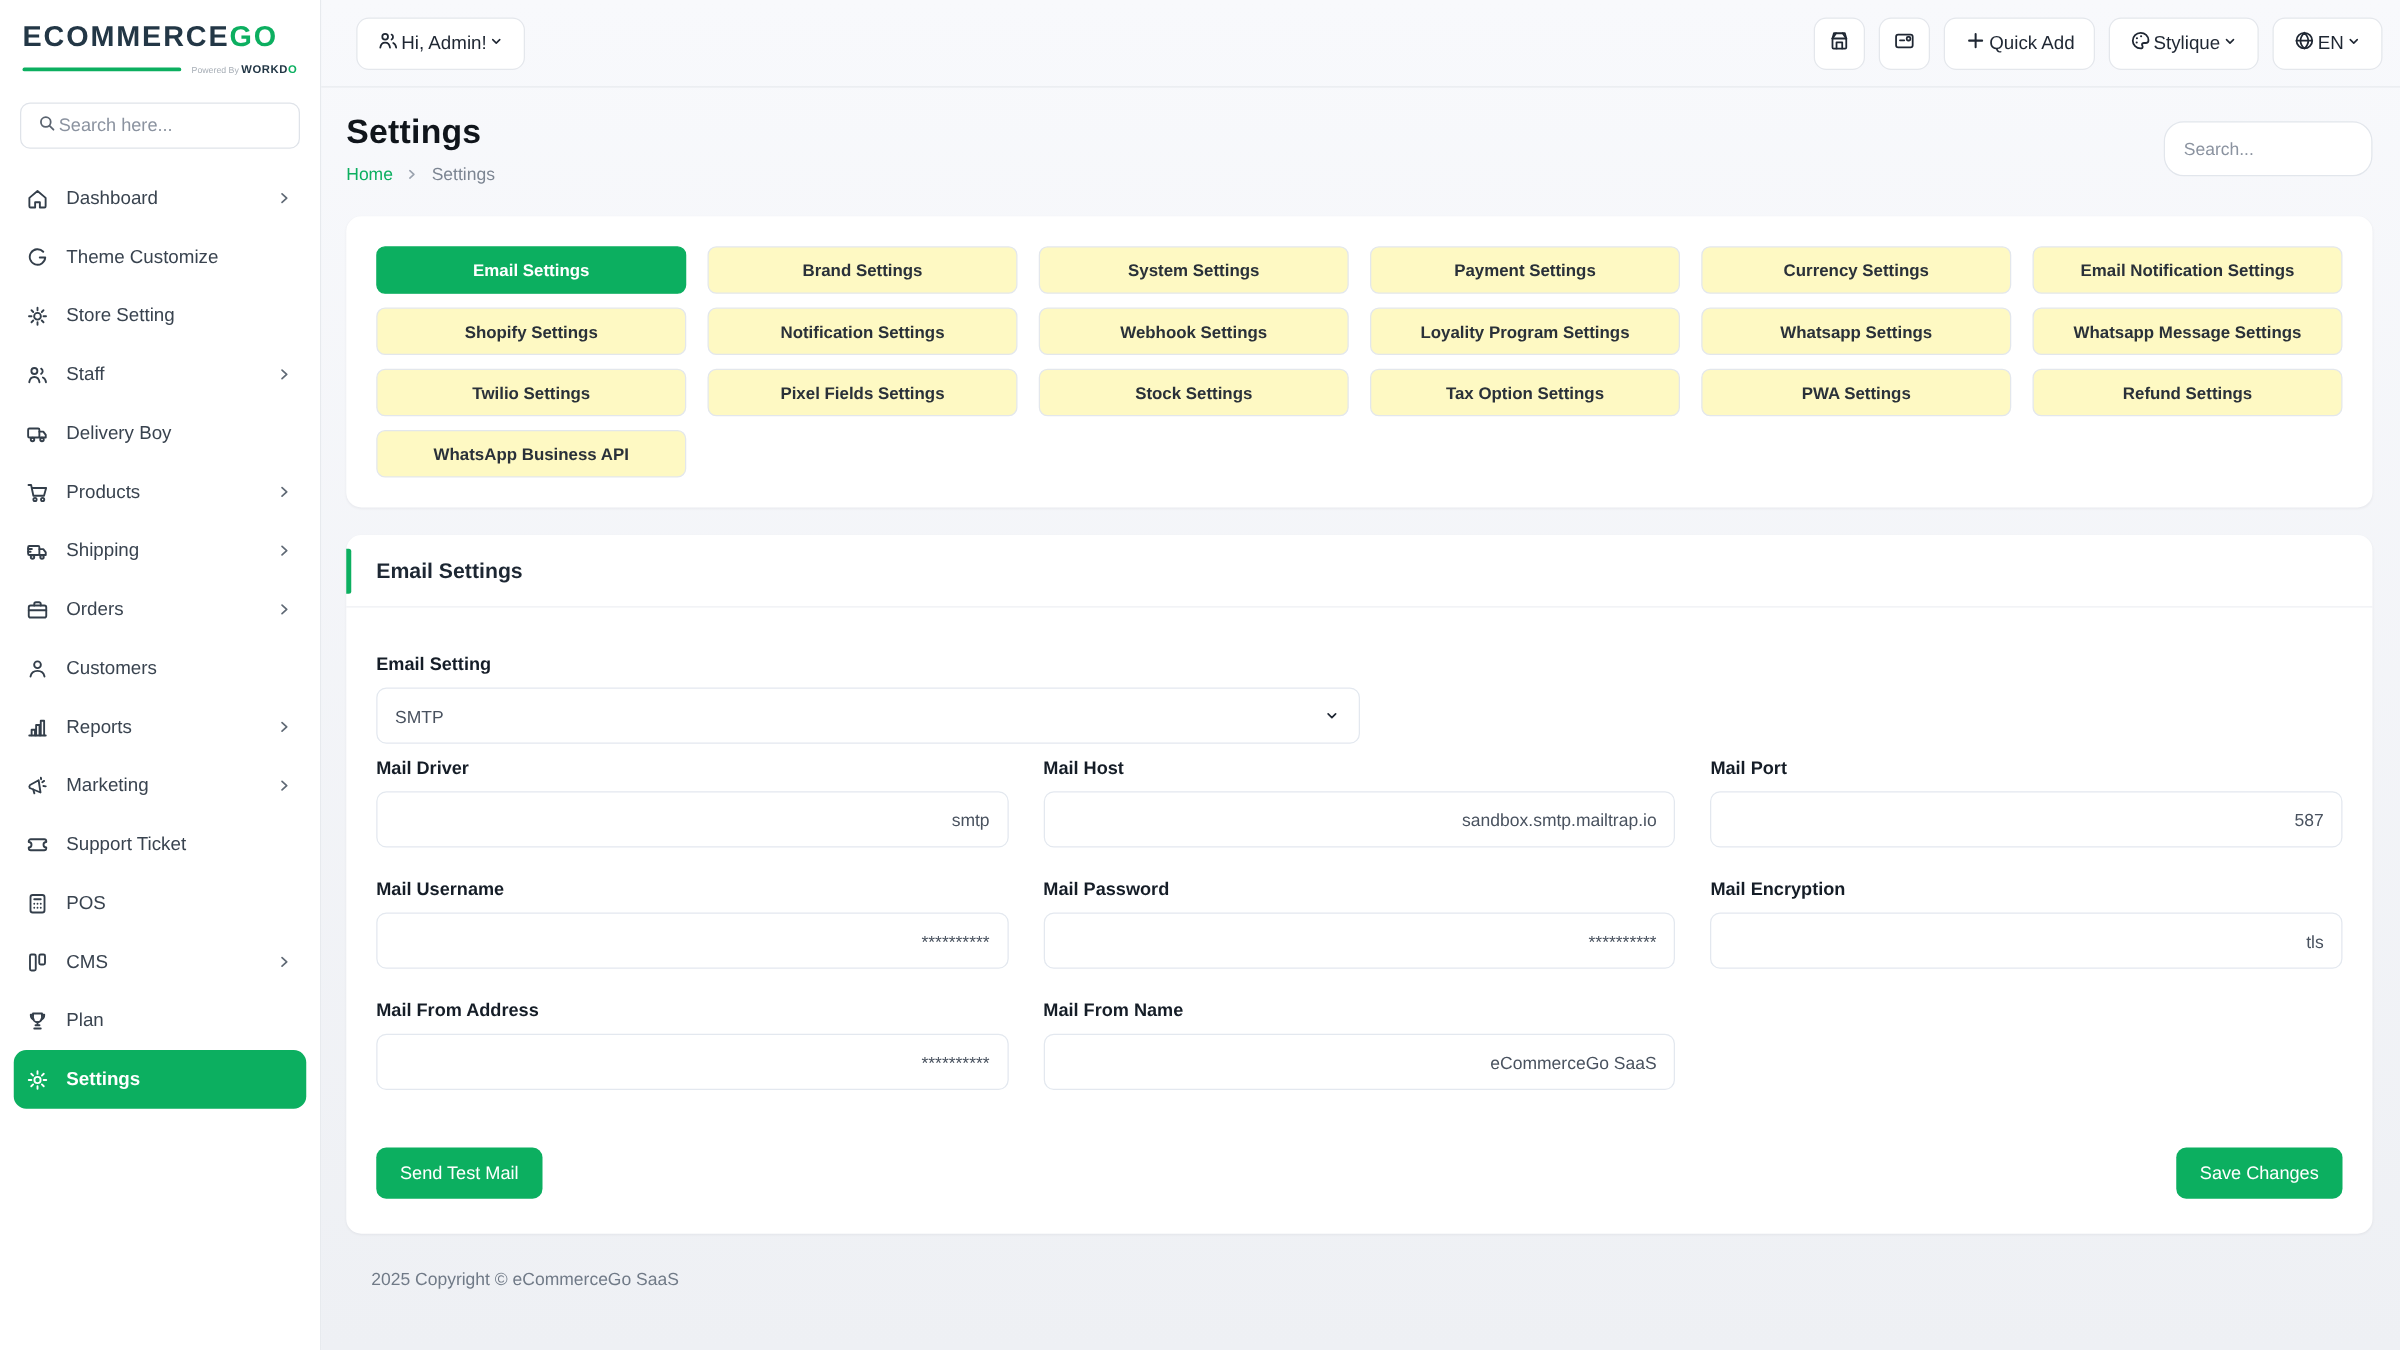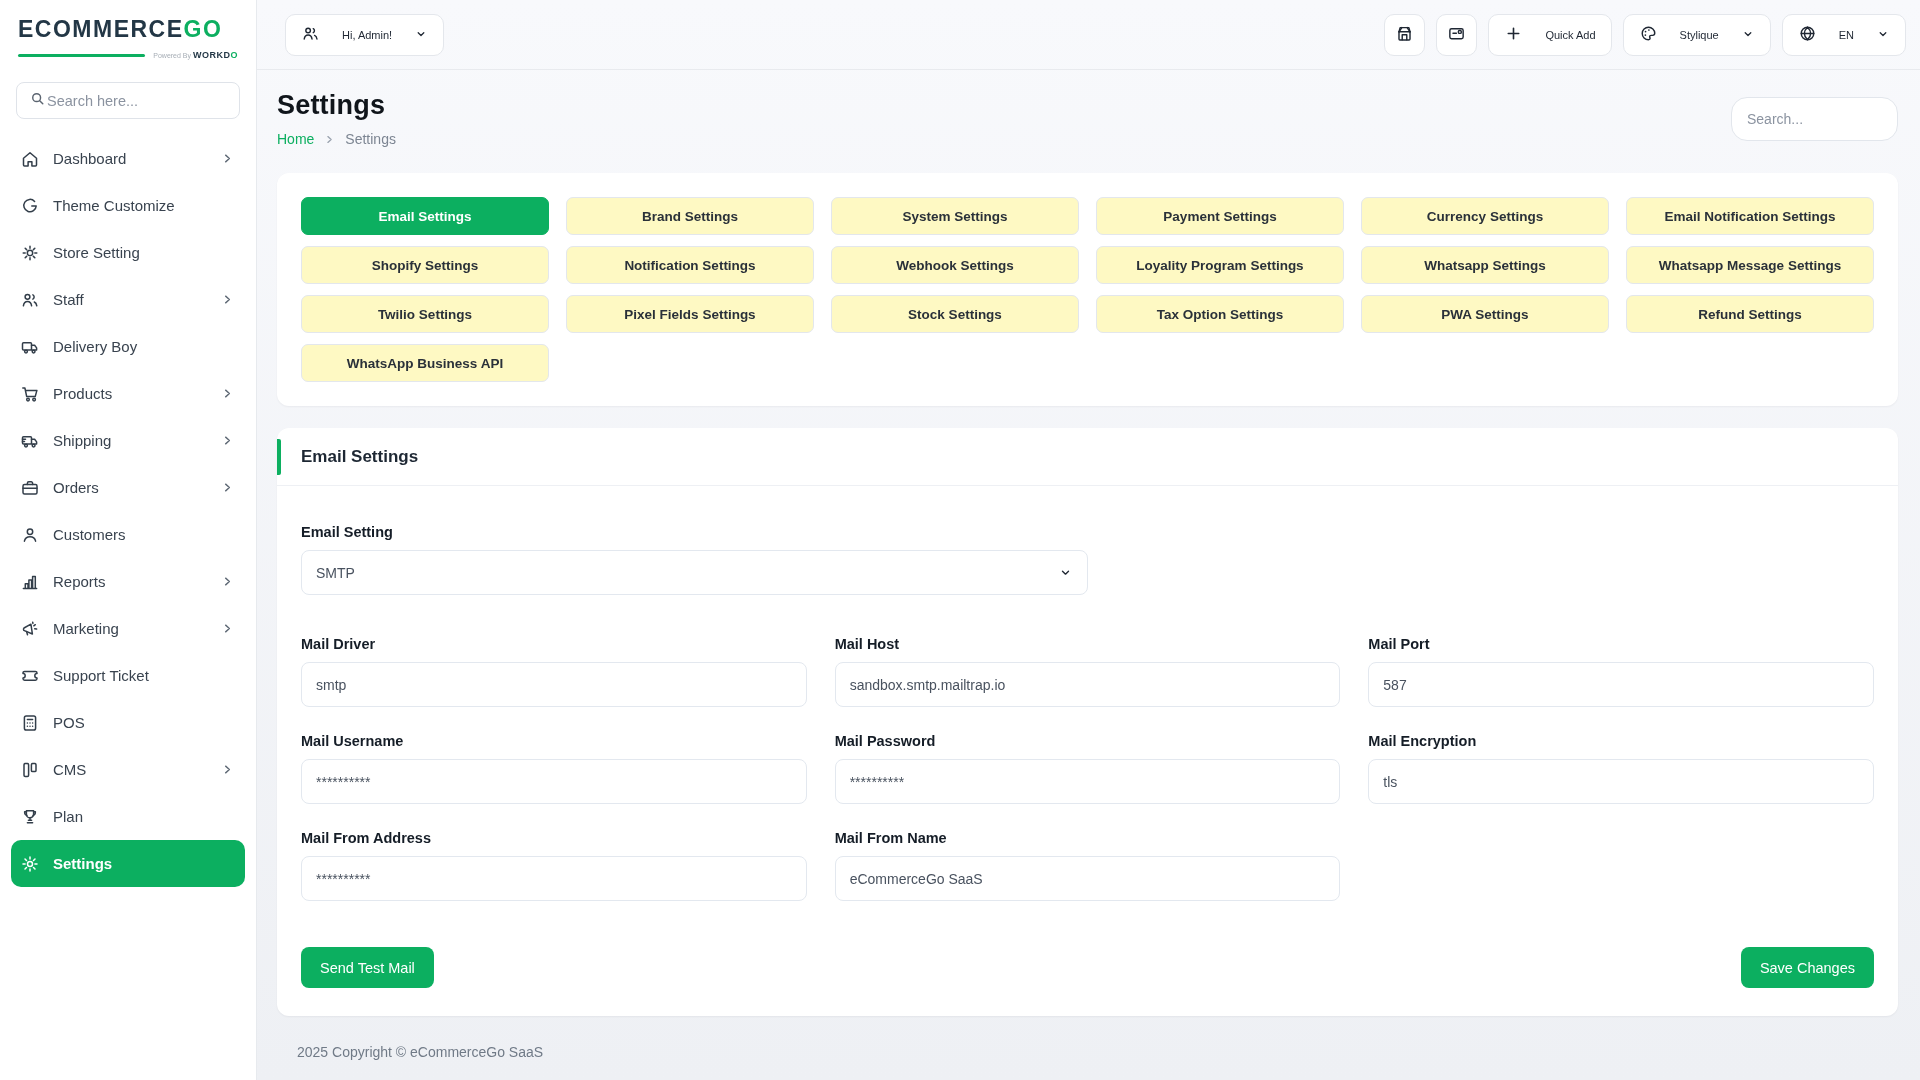--- a/index.html
+++ b/index.html
@@ -54,23 +54,23 @@
   .menu-item.active .mi-icon, .menu-item.active .mi-chevron { color: #fff; }
 
   
   .main { flex: 1; display: flex; flex-direction: column; background: linear-gradient(#f8f9fc, #eef0f4); }
 
   .topbar {
     height: 70px; flex-shrink: 0; display: flex; align-items: center;
     justify-content: space-between; padding: 0 14px 0 28px; border-bottom: 1px solid #e8eaee;
   }
   .pill-btn {
-    display: inline-flex; align-items: center; gap: 22px; background: #fff;
+    display: inline-flex; align-items: center; gap: 1px; background: #fff;
     border: 1px solid #e4e7ec; border-radius: 10px; height: 42px; padding: 0 15px;
-    font-size: 11px; color: #1f2733; cursor: pointer; font-family: "Liberation Sans", sans-serif;
+    font-size: 15px; color: #1f2733; cursor: pointer; font-family: "Liberation Sans", sans-serif;
   }
   .pill-btn svg { width: 19px; height: 19px; }
   .pill-btn .chev svg { width: 14px; height: 14px; }
   .icon-btn { width: 41px; justify-content: center; padding: 0; }
   .topbar-right { display: flex; align-items: flex-end; gap: 11px; }
 
   .content { padding: 20px 22px 0 20px; flex: 1; display: flex; flex-direction: column; }
   .page-head { display: flex; justify-content: space-between; align-items: flex-start; }
   .page-title { font-size: 27px; font-weight: 700; color: #10151b; letter-spacing: .2px; }
   .breadcrumb { display: flex; align-items: center; gap: 9px; margin-top: 10px; font-size: 14px; }
@@ -103,26 +103,27 @@
   .card-header { display: flex; align-items: center; height: 58px; border-bottom: 1px solid #eef0f4; }
   .accent-bar { width: 4px; height: 36px; background: #0caf60; border-radius: 0 2px 2px 0; margin-right: 20px; }
   .card-header h2 { font-size: 17px; font-weight: 600; color: #1d2733; }
 
   .card-body { padding: 38px 24px 28px 24px; }
   .field label { display: block; font-weight: 700; font-size: 14.5px; color: #151d27; margin-bottom: 10px; }
   .text-input, .select-box {
     width: 100%; height: 45px; border: 1px solid #e3e8ef; border-radius: 8px;
     padding: 0 14px; font-size: 14px; color: #49525f; background: #fff; outline: none;
     font-family: "Liberation Sans", sans-serif;
+    text-align: right;
   }
   .select-box { display: flex; align-items: center; justify-content: space-between; cursor: pointer; }
   .select-box .chev { display: inline-flex; color: #1f2733; }
   .select-box .chev svg { width: 15px; height: 15px; }
   .half { width: 50%; }
-  .grid3 { display: grid; grid-template-columns: repeat(3, 1fr); column-gap: 28px; row-gap: 26px; margin-top: 41px; }
+  .grid3 { display: grid; grid-template-columns: repeat(3, 1fr); column-gap: 28px; row-gap: 26px; margin-top: 12px; }
   .actions { display: flex; justify-content: space-between; margin-top: 46px; }
   .btn-green {
     background: #0caf60; color: #fff; border: none; border-radius: 8px; height: 41px;
     padding: 0 19px; font-size: 14.5px; cursor: pointer; font-family: "Liberation Sans", sans-serif;
   }
   .footer { margin: 28px 0 0 20px; font-size: 14px; color: #707a87; padding-bottom: 16px; }
 </style>
 </head>
 <body>
 

